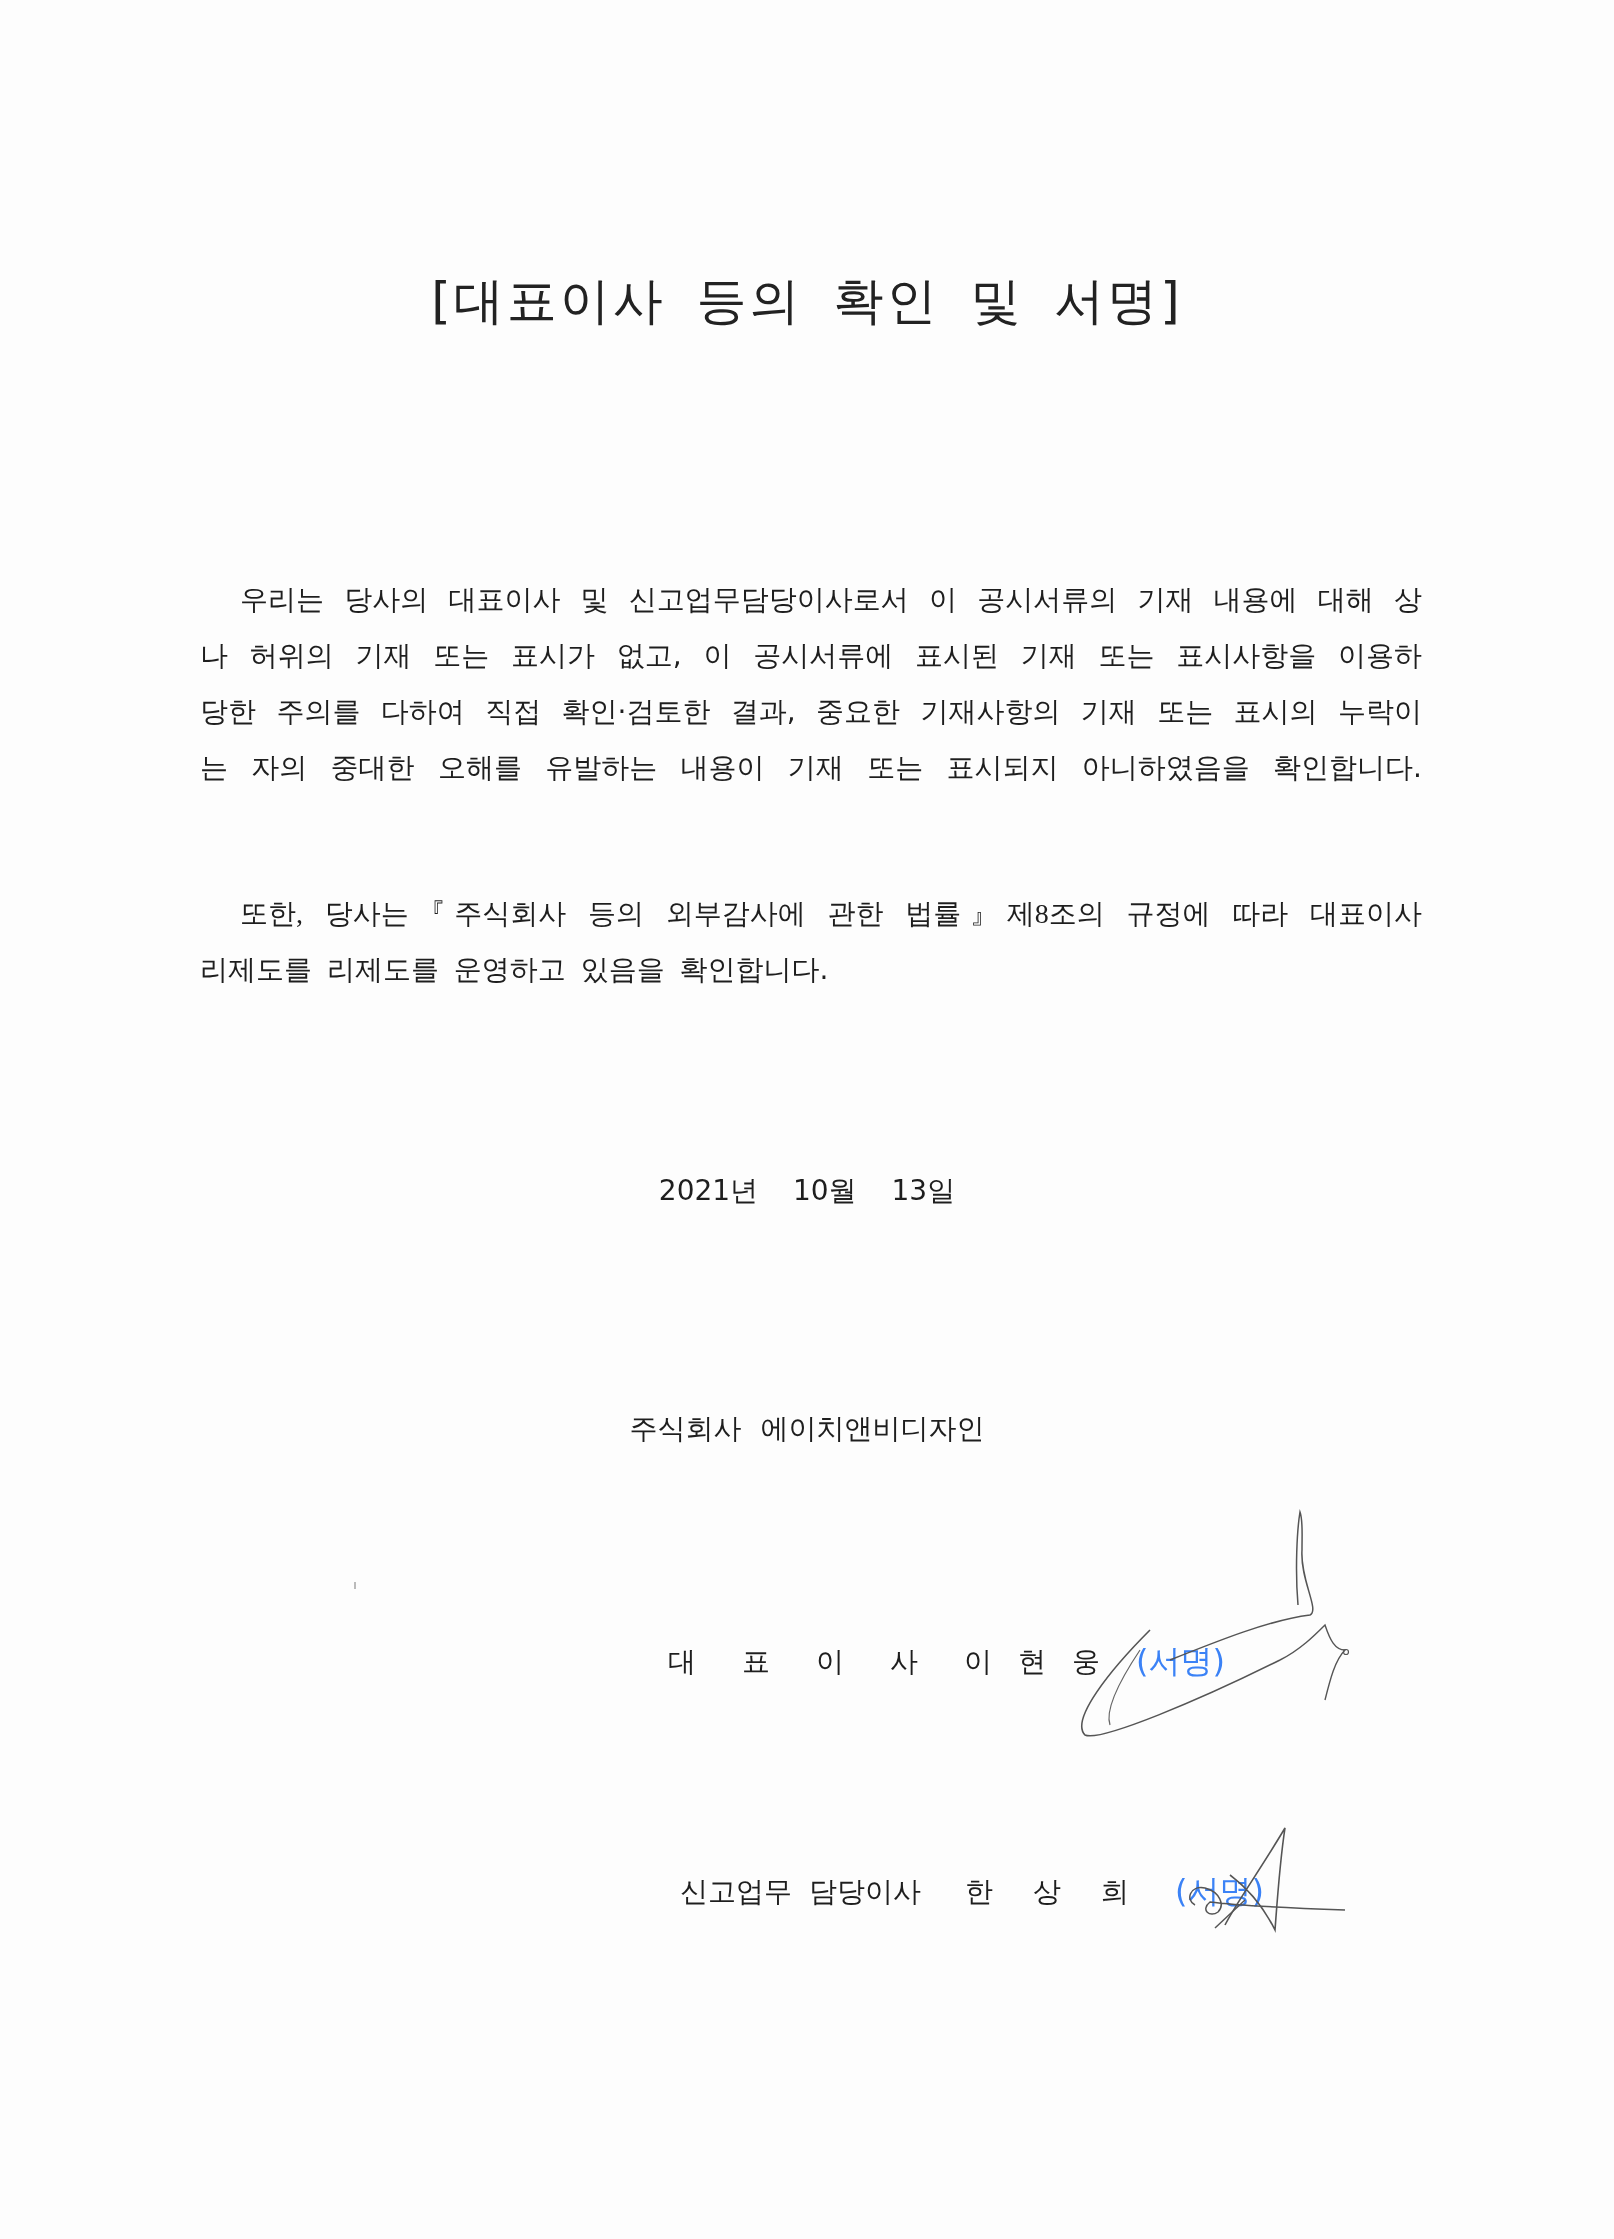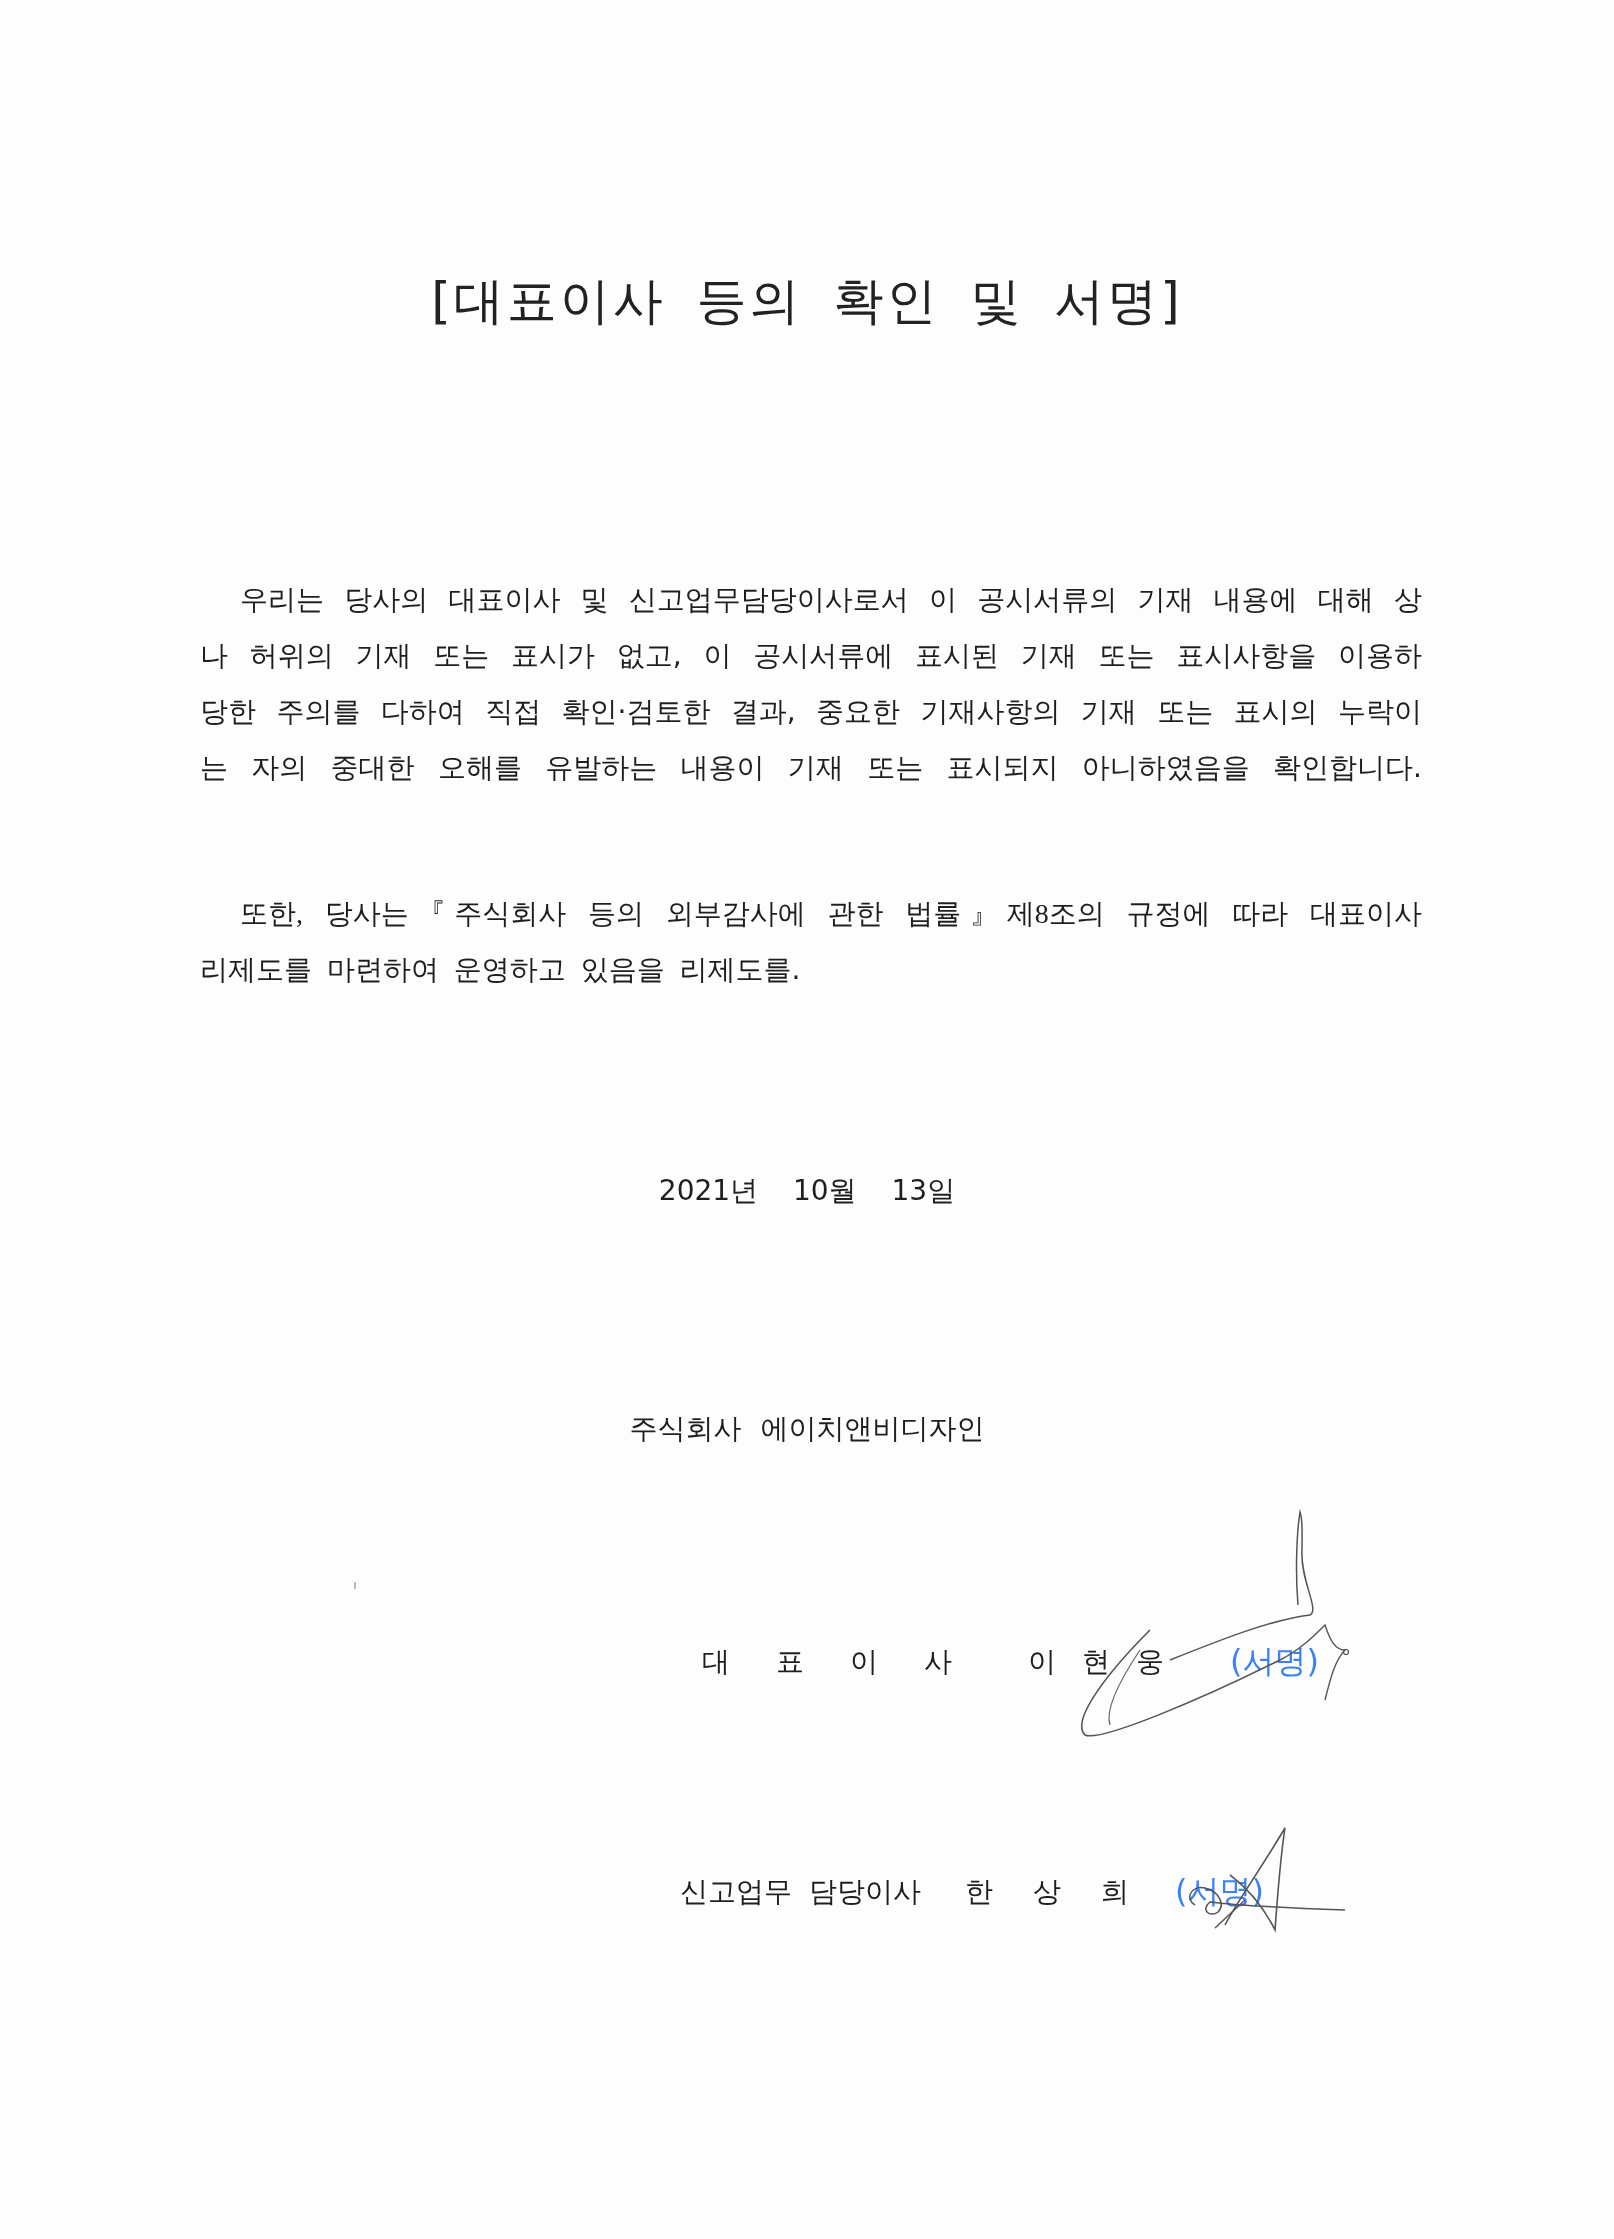--- a/index.html
+++ b/index.html
@@ -32,21 +32,21 @@
   .center-text {
     position: absolute; left: 0; right: 0; text-align: center;
     font-size: 28px;
   }
   .date { top: 1172px; word-spacing: 26px; }
   .company { top: 1410px; word-spacing: 10px; }
   .sig-row {
     position: absolute; font-size: 28px;
     display: flex; align-items: center;
   }
-  .sig1 { left: 702px; top: 1640px; gap: 30px; }
+  .sig1 { left: 668px; top: 1640px; }
   .sig2 { left: 680px; top: 1870px; }
   .spaced span { display: inline-block; }
   .sig1 .role span { margin-right: 46px; }
   .sig1 .name span { margin-right: 26px; }
   .sig2 .role { word-spacing: 8px; margin-right: 44px; }
   .sig2 .name span { margin-right: 40px; }
   .mark { color: #3b82f6; font-size: 32px; }
   .sig1 .mark { margin-left: 10px; }
   .sig2 .mark { margin-left: 6px; }
   svg.sign { position: absolute; overflow: visible; }
@@ -61,21 +61,21 @@
 
   <div class="para p1">
     <div class="line indent">우리는 당사의 대표이사 및 신고업무담당이사로서 이 공시서류의 기재 내용에 대해 상</div>
     <div class="line">나 허위의 기재 또는 표시가 없고, 이 공시서류에 표시된 기재 또는 표시사항을 이용하</div>
     <div class="line">당한 주의를 다하여 직접 확인·검토한 결과, 중요한 기재사항의 기재 또는 표시의 누락이</div>
     <div class="line">는 자의 중대한 오해를 유발하는 내용이 기재 또는 표시되지 아니하였음을 확인합니다.</div>
   </div>
 
   <div class="para p2">
     <div class="line indent">또한, 당사는『주식회사 등의 외부감사에 관한 법률』제8조의 규정에 따라 대표이사</div>
-    <div class="line last">리제도를 마련하여 운영하고 있음을 리제도를.</div>
+    <div class="line last">리제도를 리제도를 운영하고 있음을 확인합니다.</div>
   </div>
 
   <div class="center-text date">2021년 10월 13일</div>
 
   <div class="center-text company">주식회사 에이치앤비디자인</div>
 
   <div class="speck"></div>
 
   <div class="sig-row sig1">
     <span class="role spaced">

